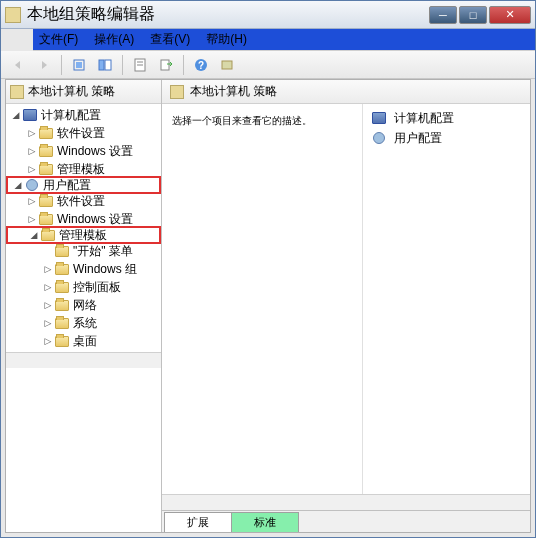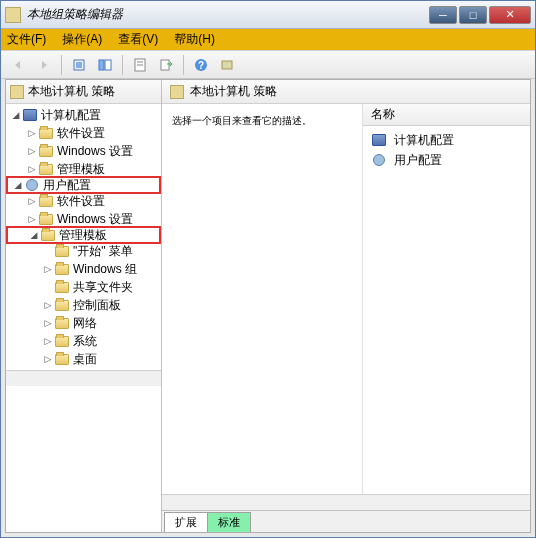--- a/index.html
+++ b/index.html
@@ -1,26 +1,26 @@
 <!DOCTYPE html>
 <html><head>
 <meta charset="utf-8">
 <style>
 * { margin: 0; padding: 0; box-sizing: border-box; font-family: "Microsoft YaHei", SimSun, sans-serif; }
 body { background: #fff; font-size: 12px; }
 .window { width: 536px; height: 538px; background: #e8e8e8; border: 1px solid #5a7ba8; display: flex; flex-direction: column; }
 .titlebar { height: 28px; background: linear-gradient(#f5f7fa, #d8e0ea); display: flex; align-items: center; padding: 0 4px; border-bottom: 1px solid #a0b0c8; position: relative; }
 .titlebar-icon { width: 16px; height: 16px; margin-right: 6px; background: #e8d898; border: 1px solid #b8a868; }
-.titlebar-text { flex: 1; font-size: 12px; color: #000; font-style: italic; }
+.titlebar-text { flex: 1; font-size: 16px; color: #000; }
 .win-controls { display: flex; gap: 2px; }
 .win-btn { width: 28px; height: 18px; border: 1px solid #888; border-radius: 2px; display: flex; align-items: center; justify-content: center; font-size: 11px; }
 .win-min { background: linear-gradient(#7894b8, #3a5878); color: #fff; }
 .win-max { background: linear-gradient(#7894b8, #3a5878); color: #fff; }
 .win-close { background: linear-gradient(#d86060, #b83030); color: #fff; width: 42px; }
-.menubar { height: 22px; background: #eab308; display: flex; align-items: center; padding: 0 6px; gap: 16px; border-bottom: 1px solid #d0d0d0; }
+.menubar { height: 22px; background: #1d4ed8; display: flex; align-items: center; padding: 0 6px; gap: 16px; border-bottom: 1px solid #d0d0d0; margin-left: 32px; }
 .menu-item { font-size: 12px; cursor: default; }
 .toolbar { height: 28px; background: linear-gradient(#f8f8f8, #e8e8e8); display: flex; align-items: center; padding: 0 6px; gap: 4px; border-bottom: 1px solid #c8c8c8; }
 .tool-btn { width: 22px; height: 22px; display: flex; align-items: center; justify-content: center; border: 1px solid transparent; }
 .tool-btn.disabled { opacity: 0.4; }
 .tool-sep { width: 1px; height: 20px; background: #c0c0c0; margin: 0 2px; }
 .content { flex: 1; display: flex; background: #fff; margin: 0 4px 4px 4px; border: 1px solid #b0b0b0; overflow: hidden; }
 .tree-pane { width: 156px; border-right: 1px solid #c0c0c0; overflow: auto; background: #fff; }
 .tree-header { height: 24px; background: linear-gradient(#fafafa, #ececec); border-bottom: 1px solid #d0d0d0; display: flex; align-items: center; padding: 0 4px; gap: 4px; }
 .tree-header-icon { width: 14px; height: 14px; background: #e8d898; border: 1px solid #b8a868; }
 .tree { padding: 2px 0; }
@@ -35,21 +35,21 @@
 .highlight-red { border: 2px solid #e03030; margin: -2px 0; }
 .detail-pane { flex: 1; display: flex; flex-direction: column; overflow: hidden; }
 .detail-header { height: 24px; background: linear-gradient(#fafafa, #ececec); border-bottom: 1px solid #d0d0d0; display: flex; align-items: center; padding: 0 8px; gap: 6px; }
 .detail-body { flex: 1; display: flex; overflow: auto; }
 .desc-col { width: 200px; padding: 10px; font-size: 10px; }
 .list-col { flex: 1; border-left: 1px solid #e0e0e0; }
 .list-header { height: 22px; background: linear-gradient(#fafafa, #ececec); border-bottom: 1px solid #d0d0d0; display: flex; align-items: center; padding: 0 8px; font-size: 12px; }
 .list-items { padding: 4px 0; }
 .list-item { display: flex; align-items: center; height: 20px; padding: 0 8px; gap: 4px; }
 .detail-tabs { height: 22px; border-top: 1px solid #c0c0c0; display: flex; align-items: flex-end; padding: 0 2px; background: #f0f0f0; }
-.tab { padding: 2px 10px; border: 1px solid #a0a0a0; border-bottom: none; background: #fff; font-size: 11px; margin-right: -1px; }
+.tab { padding: 2px 22px; border: 1px solid #a0a0a0; border-bottom: none; background: #fff; font-size: 11px; margin-right: -1px; }
 .tab.inactive { background: #86efac; }
 .scrollbar-h { height: 16px; background: #f0f0f0; border-top: 1px solid #d0d0d0; }
 svg { display: block; }
 </style>
 </head>
 <body>
 
 <div class="window">
   <div class="titlebar">
     <div class="titlebar-icon"></div>
@@ -191,27 +191,20 @@
           <span>"开始" 菜单</span>
         </div>
         <div class="tree-node" style="padding-left:36px">
           <span class="tree-toggle">▷</span>
           <span class="tree-icon">
               <span class="folder"></span>
             </span>
           <span>Windows 组</span>
         </div>
         <div class="tree-node" style="padding-left:36px">
-          <span class="tree-toggle"></span>
-          <span class="tree-icon">
-              <span class="folder"></span>
-            </span>
-          <span>共享文件夹</span>
-        </div>
-        <div class="tree-node" style="padding-left:36px">
           <span class="tree-toggle">▷</span>
           <span class="tree-icon">
               <span class="folder"></span>
             </span>
           <span>控制面板</span>
         </div>
         <div class="tree-node" style="padding-left:36px">
           <span class="tree-toggle">▷</span>
           <span class="tree-icon">
               <span class="folder"></span>
@@ -239,21 +232,20 @@
     <div class="detail-pane">
       <div class="detail-header">
         <div class="tree-header-icon"></div>
         <span>本地计算机 策略</span>
       </div>
       <div class="detail-body">
         <div class="desc-col">
           <div>选择一个项目来查看它的描述。</div>
         </div>
         <div class="list-col">
-          <div class="list-header">名称</div>
           <div class="list-items">
             <div class="list-item">
               <span class="tree-icon">
                   <span class="comp-icon"></span>
                 </span>
               <span>计算机配置</span>
             </div>
             <div class="list-item">
               <span class="tree-icon">
                   <span class="user-icon"></span>

